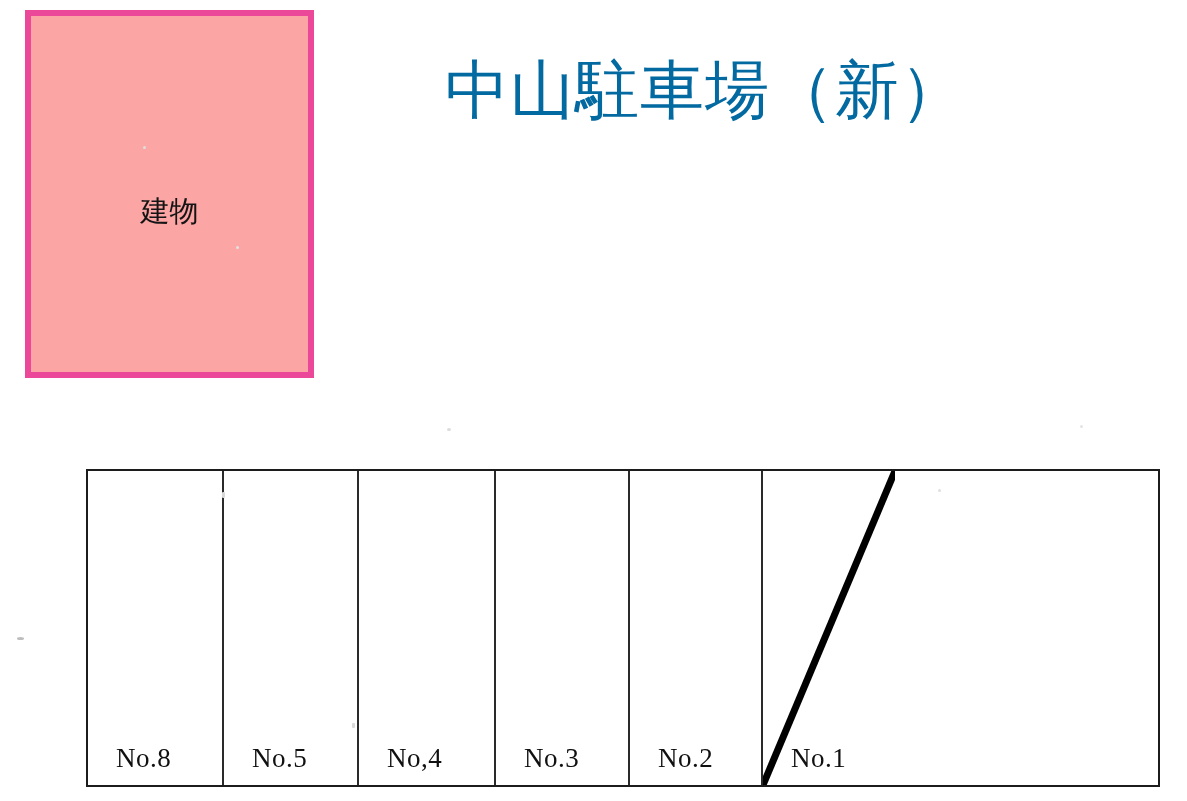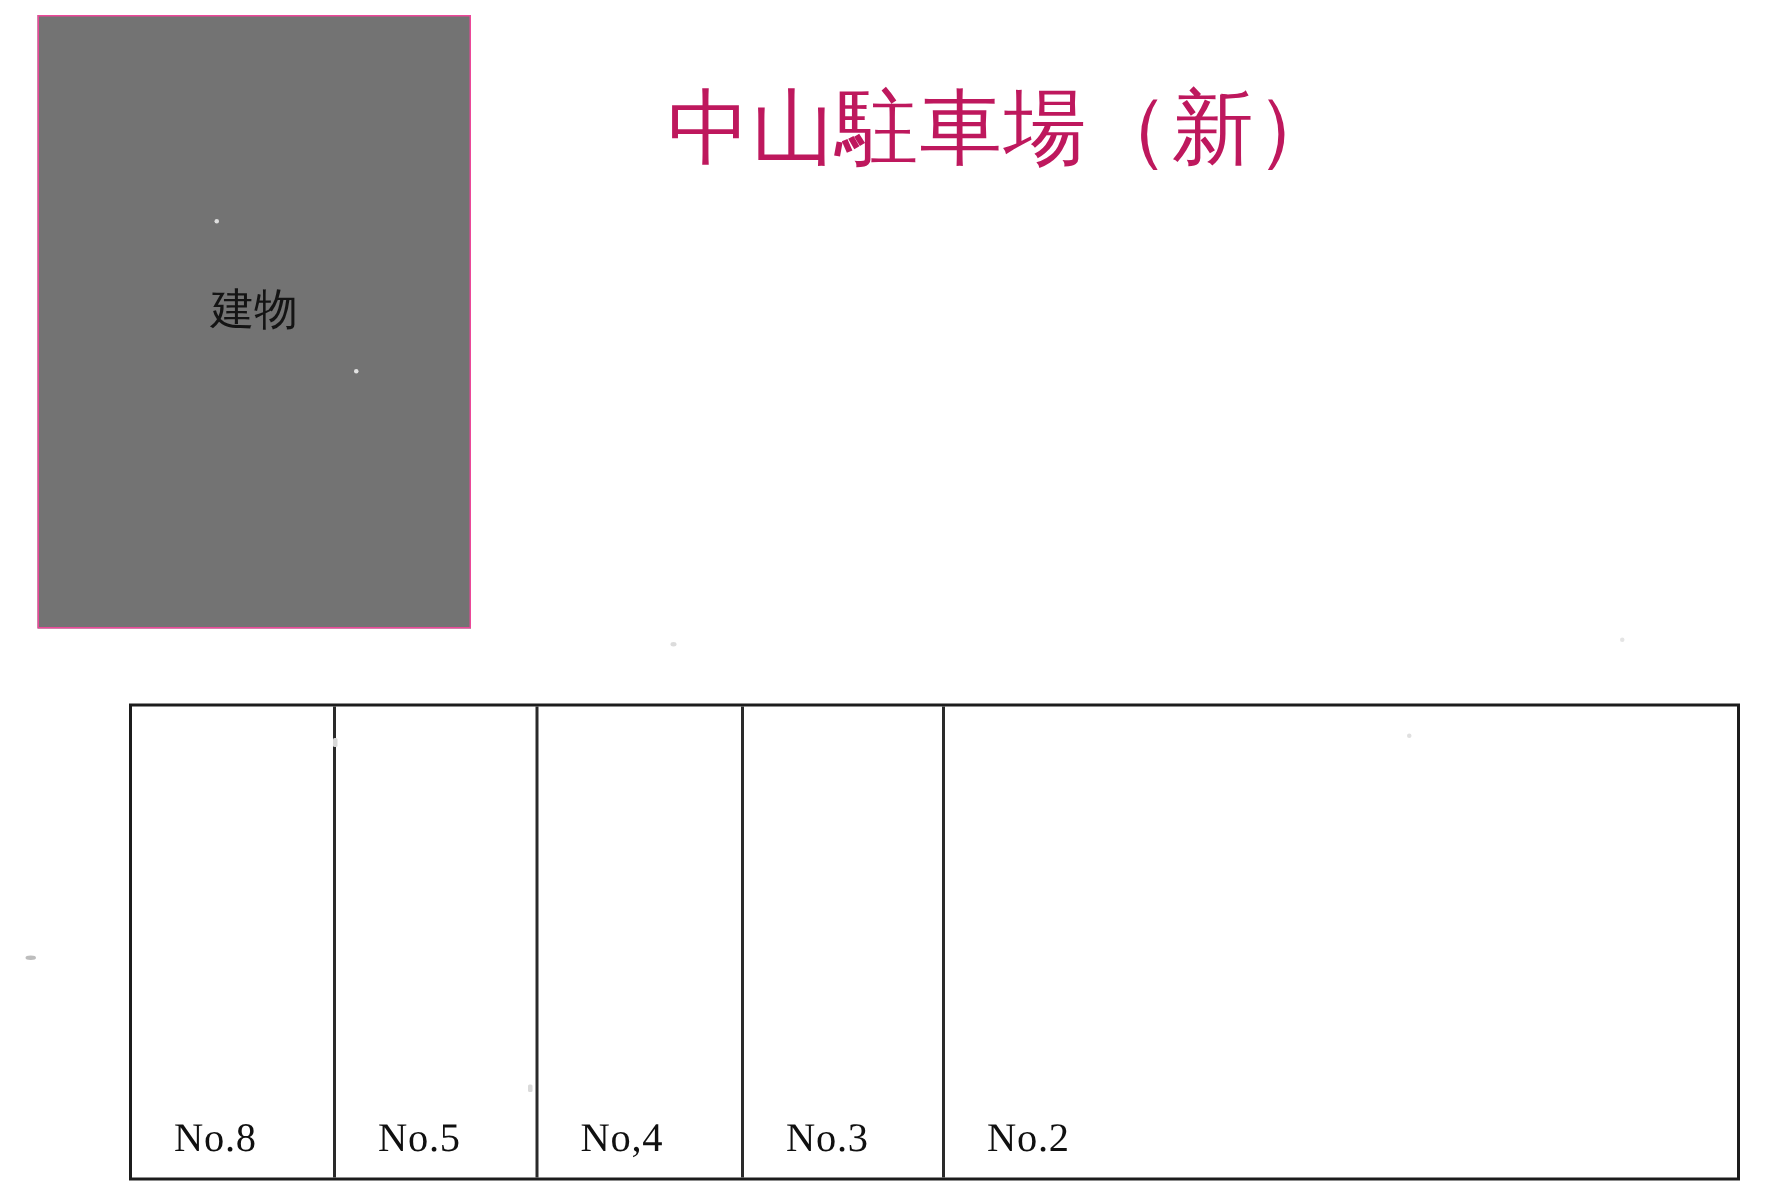--- a/index.html
+++ b/index.html
@@ -14,39 +14,39 @@
     background: #ffffff;
     overflow: hidden;
     font-family: "Liberation Sans", sans-serif;
   }
 
   
   #plan-title {
     position: absolute;
     left: 445px;
     top: 58px;
-    font-family: Liberation Mono, monospace;
-    font-size: 55px;
+    font-family: Liberation Sans, sans-serif;
+    font-size: 64px;
     line-height: 64px;
     letter-spacing: 1px;
-    color: #be185d;
+    color: #0369a1;
     white-space: nowrap;
     font-weight: 400;
   }
 
   
   #building-box {
     position: absolute;
     left: 25px;
     top: 10px;
     width: 289px;
-    height: 409px;
-    border: 1px solid #ec4899;
+    height: 368px;
+    border: 6px solid #ec4899;
     box-sizing: border-box;
-    background: #737373;
+    background: #fca5a5;
   }
   #building-label {
     position: absolute;
     left: 0;
     top: 178px;
     width: 100%;
     text-align: center;
     font-family: "DejaVu Sans", sans-serif;
     font-size: 29px;
     line-height: 34px;
@@ -139,20 +139,26 @@
       </div>
       <div class="bay" style="flex: 0 0 137px;">
         <div class="bay-label">No,4</div>
       </div>
       <div class="bay" style="flex: 0 0 134px;">
         <div class="bay-label">No.3</div>
       </div>
       <div class="bay" style="flex: 0 0 133px;">
         <div class="bay-label">No.2</div>
       </div>
+      <div class="bay" style="flex: 0 0 132px;">
+        <svg class="bay-diagonal" viewBox="0 0 100 100" preserveAspectRatio="none">
+          <line x1="0" y1="100" x2="100" y2="0" stroke="#000000" vector-effect="non-scaling-stroke" stroke-width="7"></line>
+        </svg>
+        <div class="bay-label">No.1</div>
+      </div>
     </div>
 
   <div class="speckle sp1"></div>
   <div class="speckle sp2"></div>
   <div class="speckle sp3"></div>
   <div class="speckle sp4"></div>
   <div class="speckle sp5"></div>
   <div class="speckle sp6"></div>
   <div class="speckle sp7"></div>
   <div class="speckle sp8"></div>

